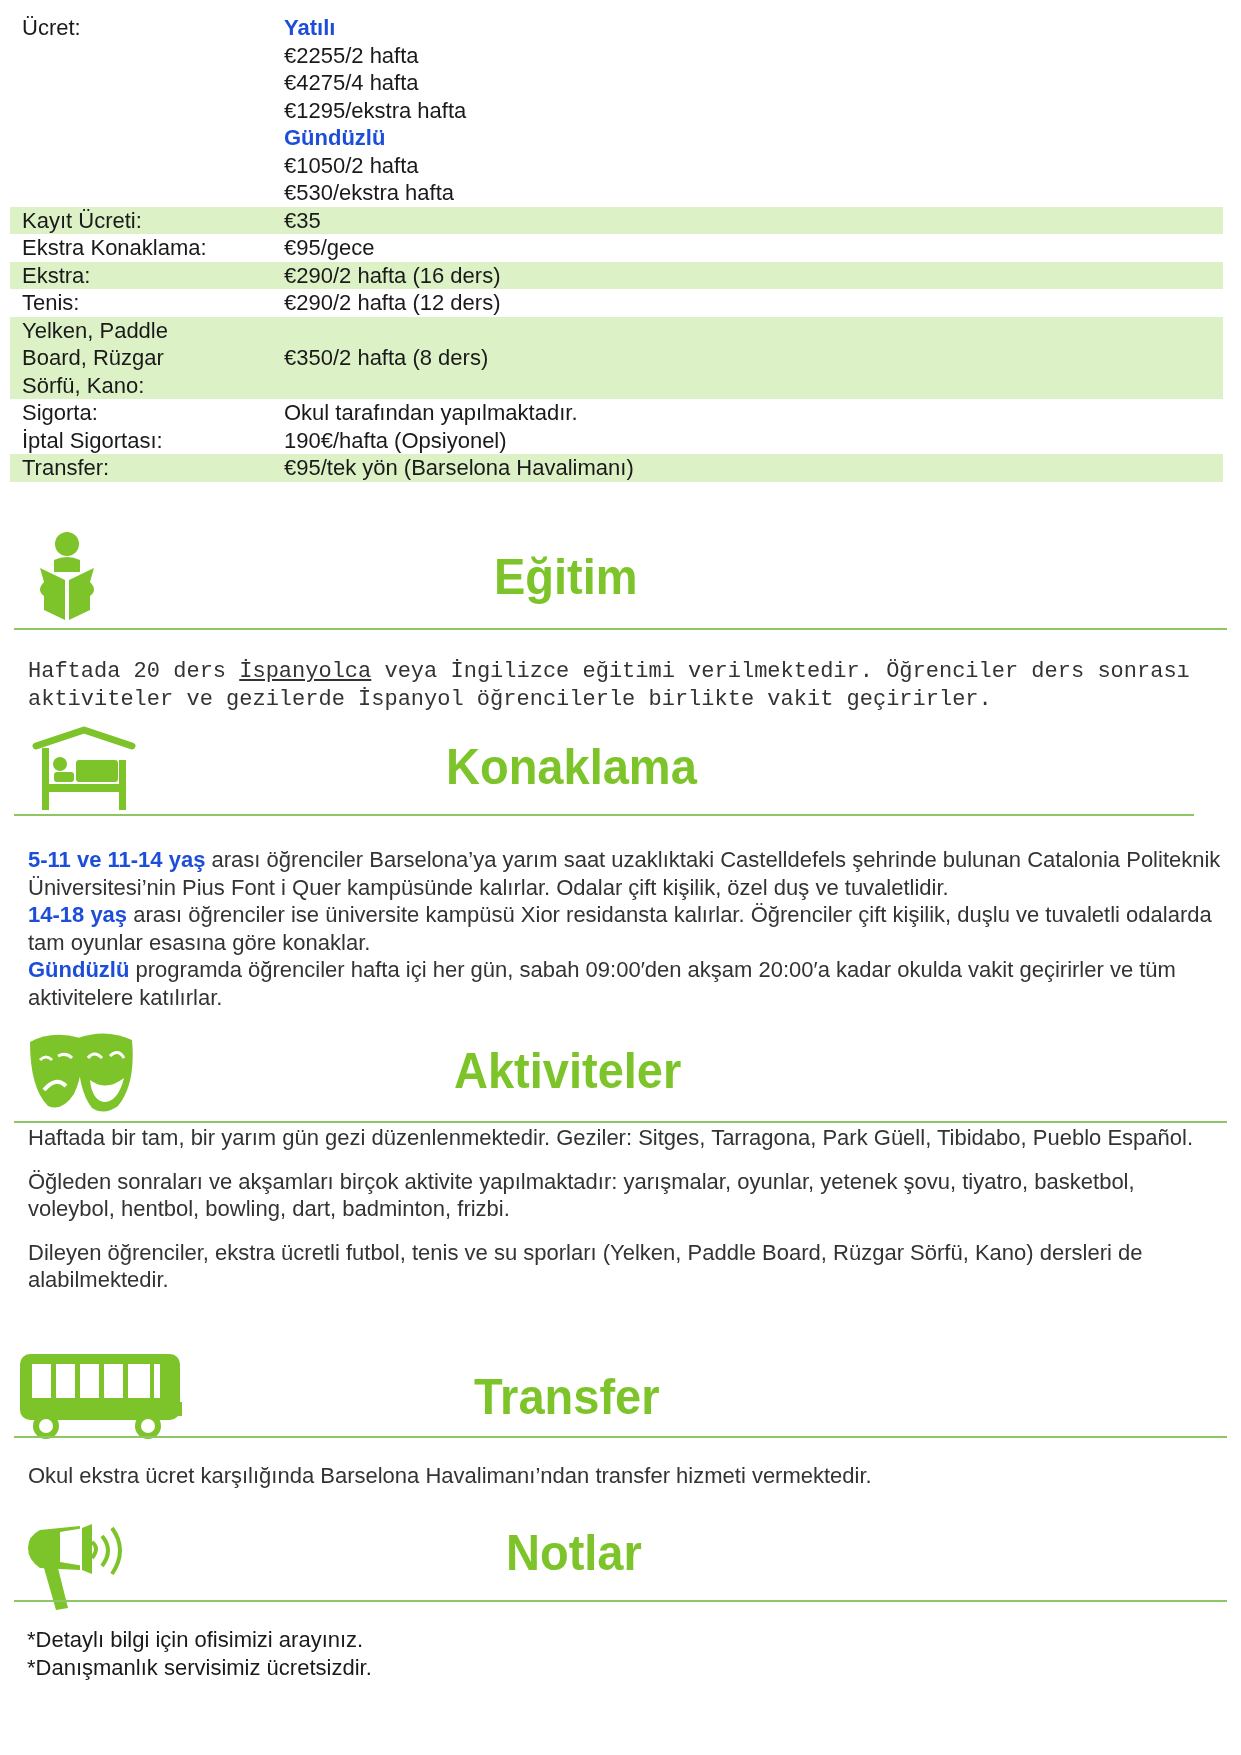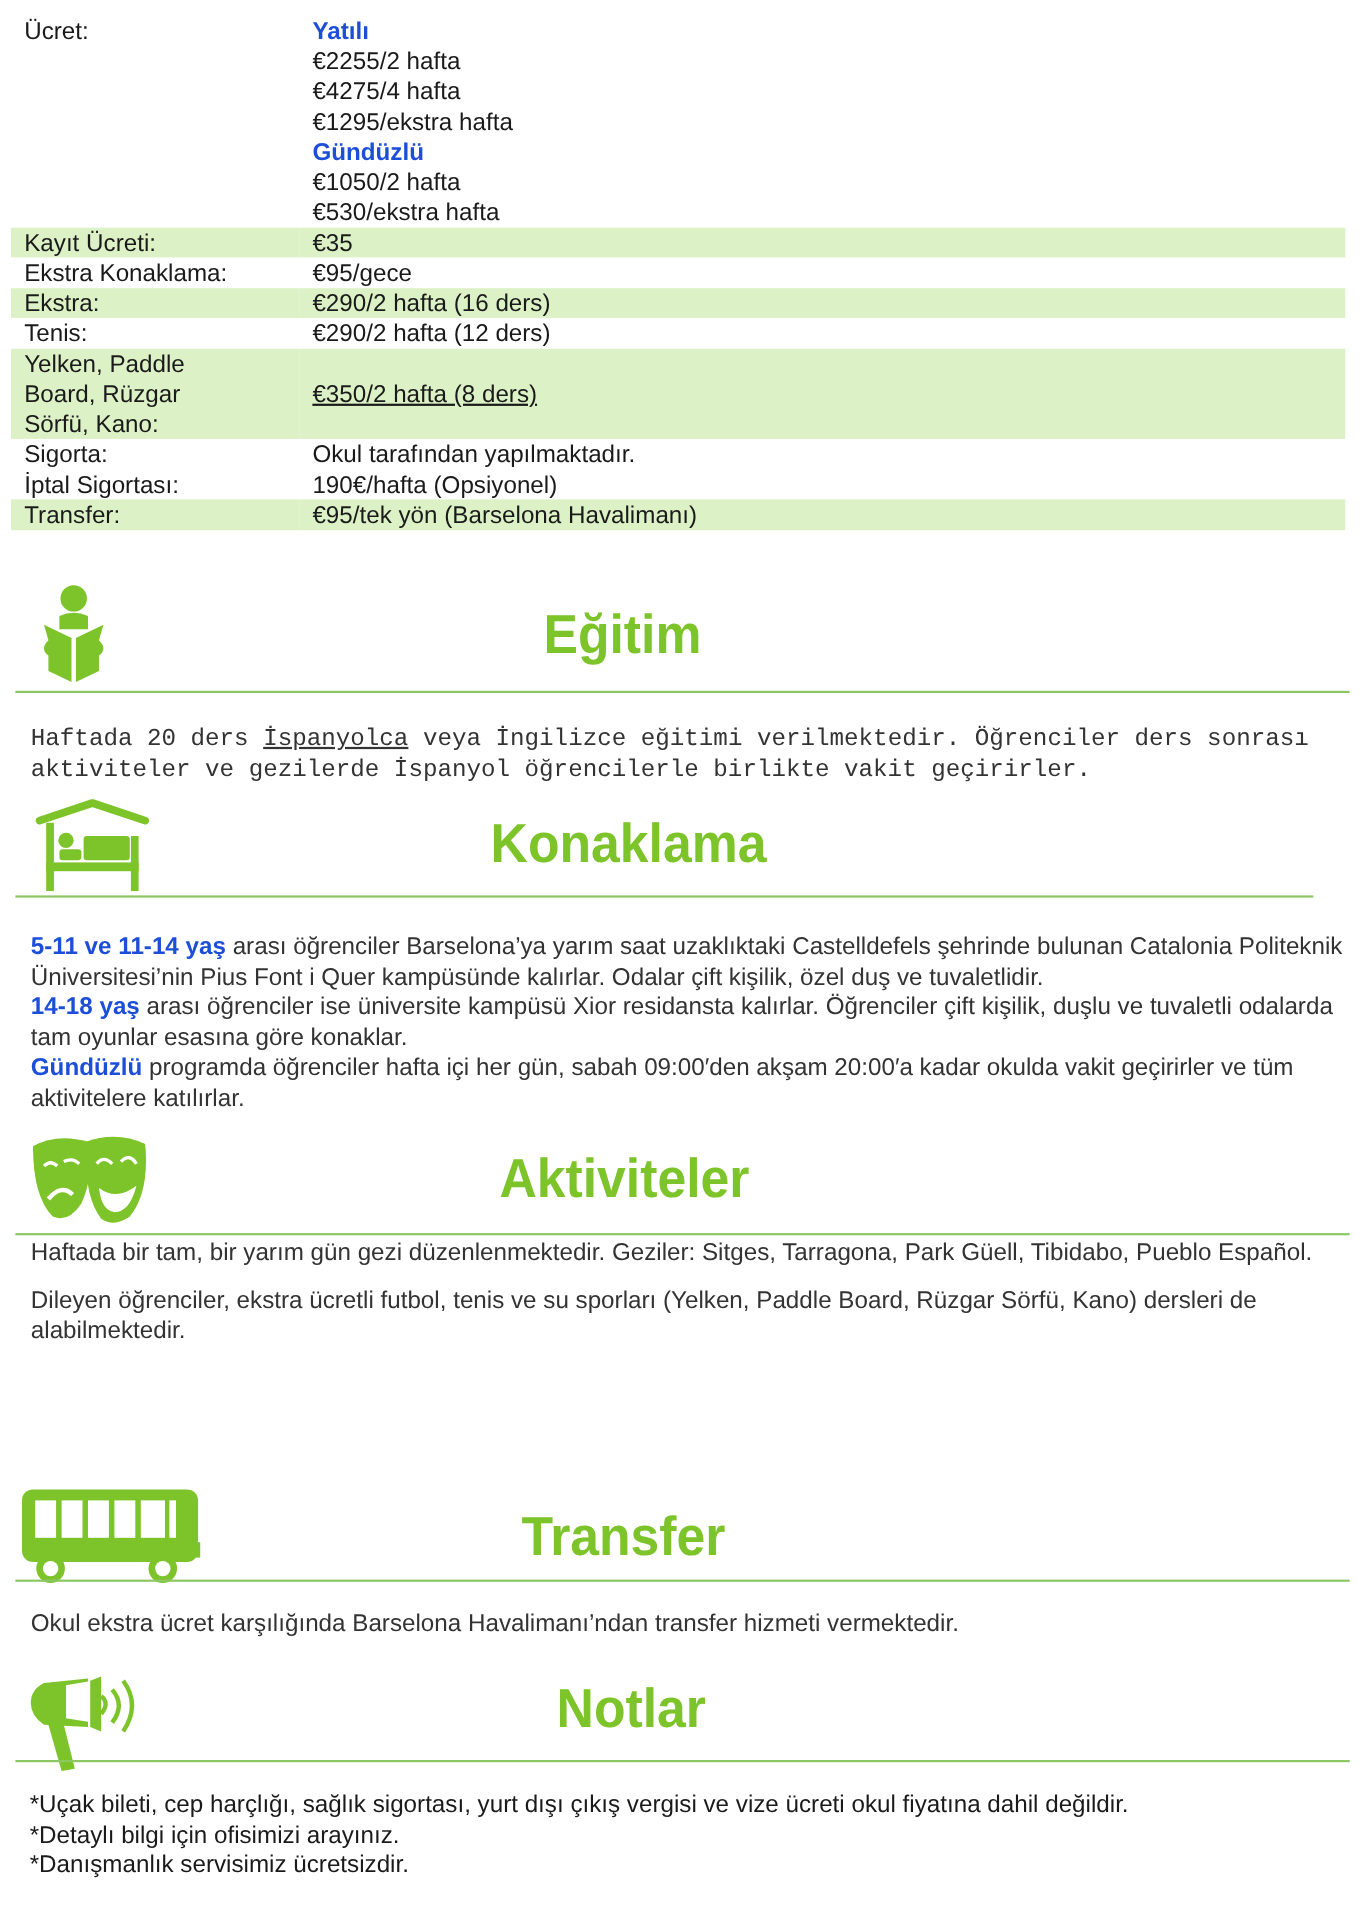--- a/index.html
+++ b/index.html
@@ -4,21 +4,21 @@
 <style>
   html, body { margin: 0; padding: 0; background: #ffffff; }
   body {
     width: 1241px; height: 1755px; position: relative; overflow: hidden;
     font-family: "Liberation Sans", sans-serif; color: #1a1a1a;
   }
   .price-table { position: absolute; left: 10px; top: 14px; width: 1213px; border-collapse: collapse; }
   .price-table td { font-size: 22px; line-height: 27.5px; padding: 0 0 0 12px; vertical-align: top; color: #1a1a1a; }
   .price-table td.lbl { width: 250px; }
   .price-table tr.shade td { background: #dcf2c6; }
-  .price-table tr.shade.center td.val { vertical-align: middle; text-decoration: underline; }
+  .price-table tr.shade.center td.val { vertical-align: middle; }
   .b { font-weight: bold; color: #1d4ed8; }
 
   .section-head { position: absolute; left: 14px; width: 1213px; }
   .section-head .title {
     position: absolute; font-size: 50px; font-weight: bold; color: #7dc42a; white-space: nowrap;
     transform: scaleX(0.94); transform-origin: left top;
   }
   .section-head .rule { position: absolute; left: 0; height: 2px; background: #8cc763; }
   .icon { position: absolute; }
 
@@ -126,20 +126,21 @@
     <path d="M56 10 Q84 0 110 12 Q114 56 96 78 Q82 88 70 80 Q54 60 56 10 Z" fill="#7dc42a"></path>
     <path d="M66 30 Q72 22 80 30" stroke="#fff" stroke-width="3" fill="none"></path>
     <path d="M88 28 Q96 20 102 30" stroke="#fff" stroke-width="3" fill="none"></path>
     <path d="M68 52 Q84 64 102 50 Q96 74 82 74 Q70 72 68 52 Z" fill="#fff"></path>
   </svg>
   <div class="title" style="left:440px;top:20px;">Aktiviteler</div>
   <div class="rule" style="top:99px;width:1213px;"></div>
 </div>
 <div class="para" style="left:28px;top:1124px;width:1180px;">
   <p style="margin-bottom:16px;">Haftada bir tam, bir yarım gün gezi düzenlenmektedir. Geziler: Sitges, Tarragona, Park Güell, Tibidabo, Pueblo Español.</p>
+  <p style="margin-bottom:16px;">Öğleden sonraları ve akşamları birçok aktivite yapılmaktadır: yarışmalar, oyunlar, yetenek şovu, tiyatro, basketbol, voleybol, hentbol, bowling, dart, badminton, frizbi.</p>
   <p style="width:1120px;">Dileyen öğrenciler, ekstra ücretli futbol, tenis ve su sporları (Yelken, Paddle Board, Rüzgar Sörfü, Kano) dersleri de alabilmektedir.</p>
 </div>
 
 <div class="section-head" style="top:1350px;height:100px;">
   <svg class="icon" style="left:4px;top:2px;" width="170" height="90" viewBox="0 0 170 90">
     <rect x="2" y="2" width="160" height="66" rx="10" fill="#7dc42a"></rect>
     <rect x="156" y="50" width="8" height="14" fill="#7dc42a"></rect>
     <rect x="14" y="12" width="19" height="34" fill="#fff"></rect>
     <rect x="38" y="12" width="19" height="34" fill="#fff"></rect>
     <rect x="62" y="12" width="19" height="34" fill="#fff"></rect>
@@ -163,16 +164,15 @@
     <path d="M62 6 L72 2 L72 52 L62 48 Z" fill="#7dc42a"></path>
     <path d="M72 20 Q80 26 72 36" stroke="#7dc42a" stroke-width="4" fill="none"></path>
     <path d="M82 14 Q94 28 82 44" stroke="#7dc42a" stroke-width="4" fill="none"></path>
     <path d="M92 6 Q108 28 92 52" stroke="#7dc42a" stroke-width="4" fill="none"></path>
     <path d="M24 46 L38 46 L48 86 L36 88 Z" fill="#7dc42a"></path>
   </svg>
   <div class="title" style="left:492px;top:22px;">Notlar</div>
   <div class="rule" style="top:98px;width:1213px;"></div>
 </div>
 <div class="notes">
-  <div>*Uçak bileti, cep harçlığı, sağlık sigortası, yurt dışı çıkış vergisi ve vize ücreti okul fiyatına dahil değildir.</div>
   <div>*Detaylı bilgi için ofisimizi arayınız.</div>
   <div>*Danışmanlık servisimiz ücretsizdir.</div>
 </div>
 
 </body></html>

